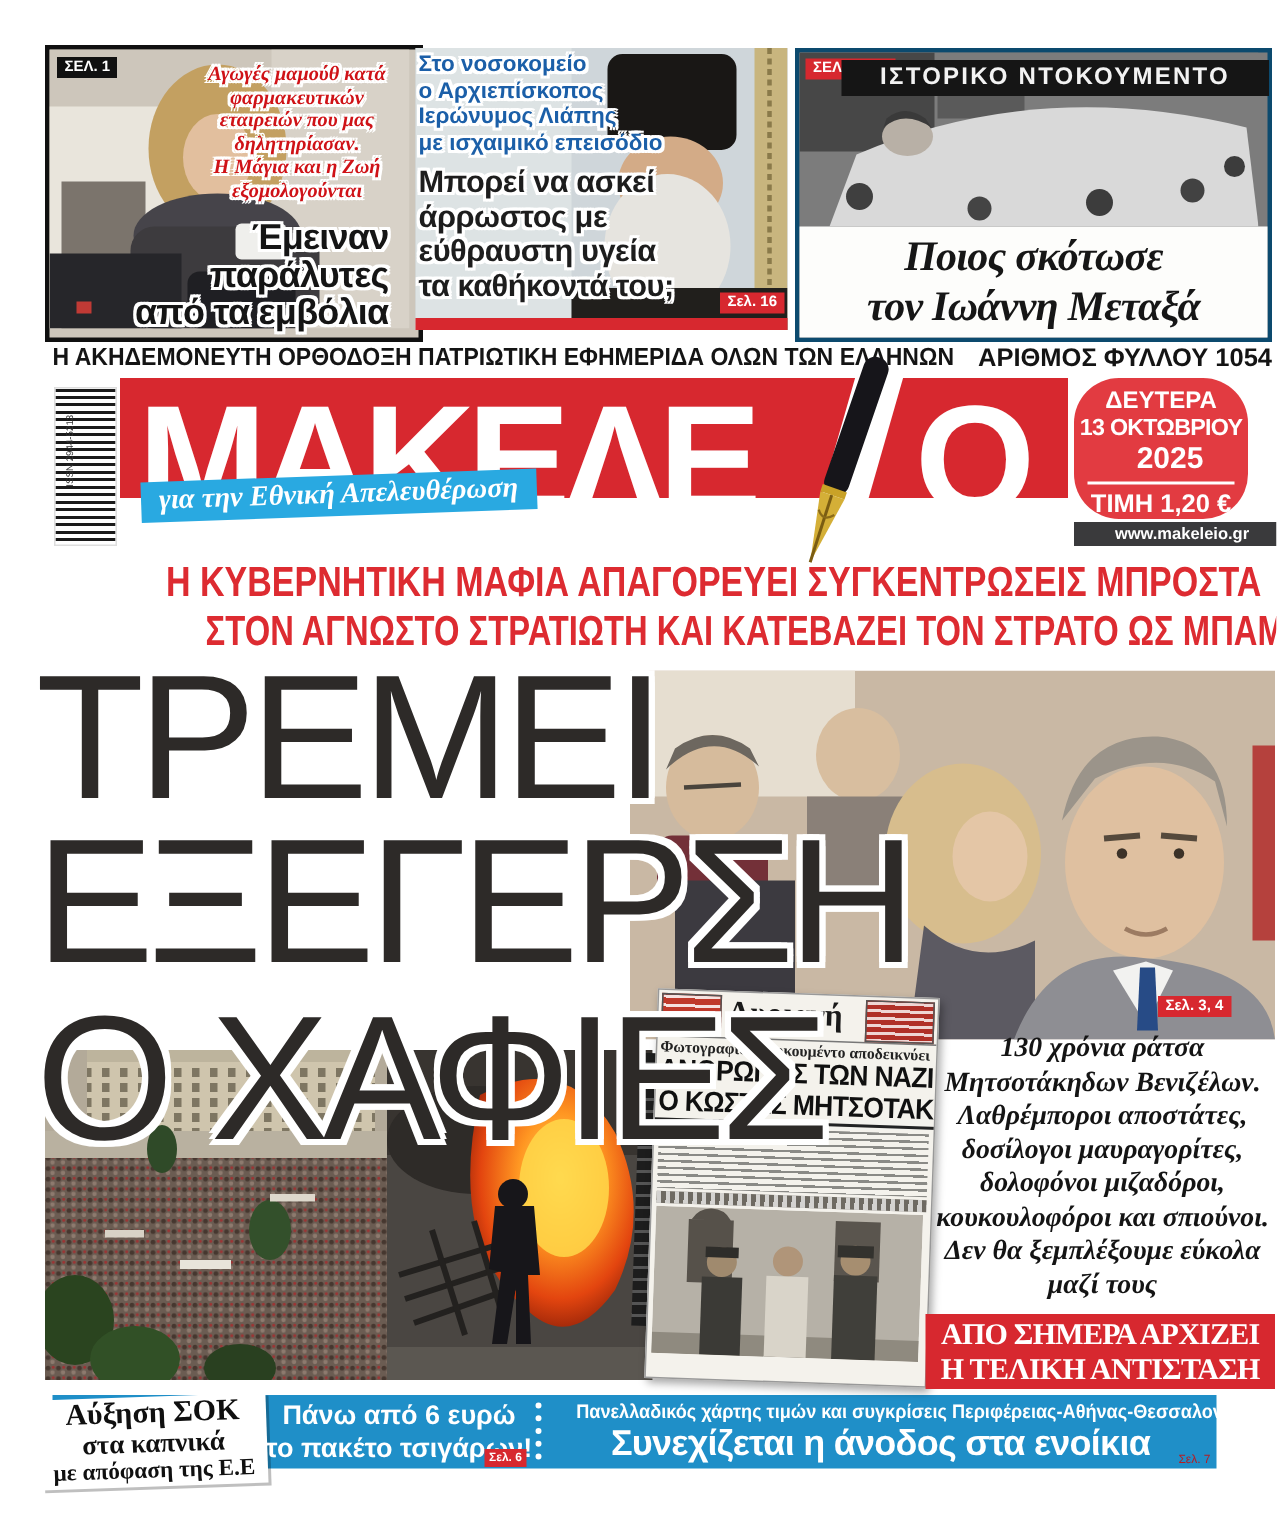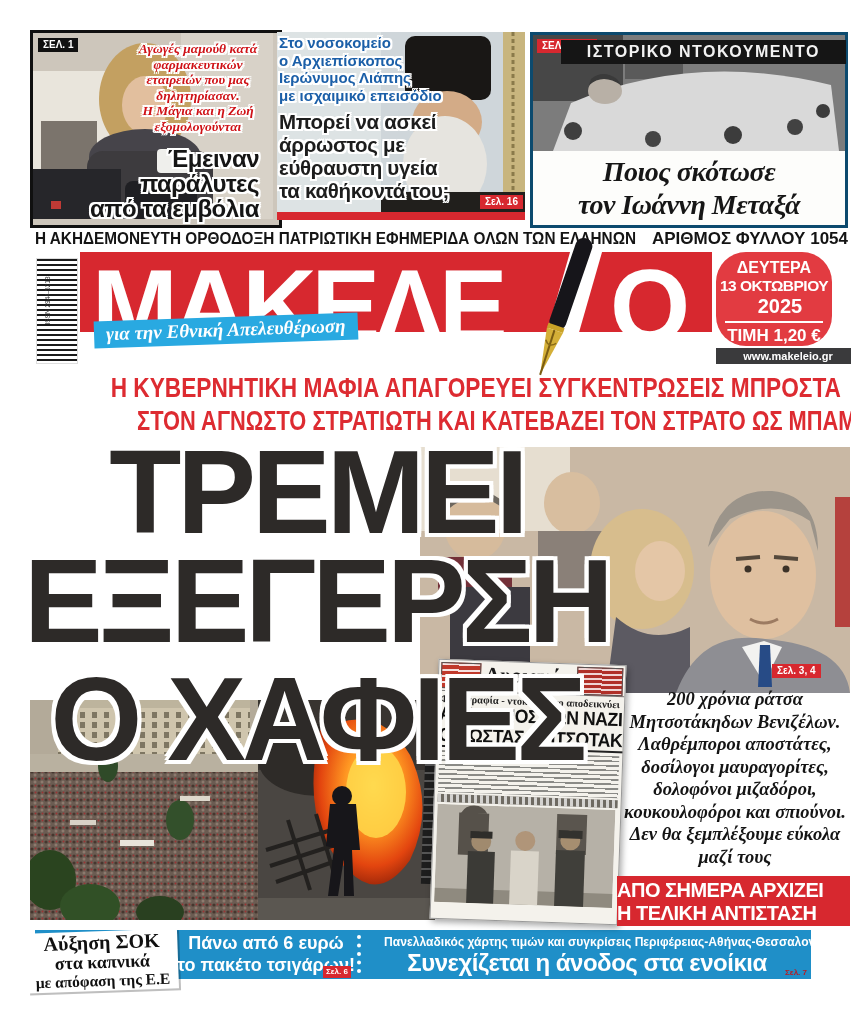--- a/index.html
+++ b/index.html
@@ -67,24 +67,24 @@
         color:#fff;font-weight:bold;font-size:11px;text-align:center;line-height:16px;}
   
   .leadstrip{position:absolute;left:25px;top:371px;width:801px;text-align:center;
         color:#dd2b31;font-weight:bold;font-size:28px;line-height:33px;}
   .leadstrip .cnd{display:inline-block;white-space:nowrap;transform:scaleX(0.81);
         transform-origin:center;}
   
   .photo-mits{position:absolute;left:420px;top:447px;width:430px;height:246px;z-index:1;}
   .photo-crowd{position:absolute;left:30px;top:700px;width:228px;height:220px;z-index:1;}
   .photo-fire{position:absolute;left:258px;top:700px;width:177px;height:220px;z-index:1;}
-  .mainhead{position:absolute;left:24px;top:438px;z-index:6;font-weight:bold;
+  .mainhead{position:absolute;left:24px;top:438px;z-index:6;font-weight:normal;
         color:#2d2a28;font-size:118px;line-height:109px;letter-spacing:-4px;
         text-shadow:-4px -4px 0 #fff,4px -4px 0 #fff,-4px 4px 0 #fff,4px 4px 0 #fff,
-        0 -4px 0 #fff,0 4px 0 #fff,-4px 0 0 #fff,4px 0 0 #fff;white-space:nowrap;text-align:center;}
+        0 -4px 0 #fff,0 4px 0 #fff,-4px 0 0 #fff,4px 0 0 #fff;white-space:nowrap;}
   .mainhead div{height:109px;}
   .mainhead .l3{margin-top:9px;}
   .sliver{position:absolute;left:424px;top:702px;width:16px;height:182px;z-index:2;
         background:repeating-linear-gradient(180deg,#1d1d1d 0 6px,#555 6px 8px);
         transform:rotate(2deg);}
   .clipping{position:absolute;left:434px;top:662px;width:186px;height:258px;z-index:3;
         background:#f4f2ec;border:1px solid #999;box-shadow:2px 3px 6px rgba(0,0,0,.35);
         transform:rotate(2deg);overflow:hidden;}
   .clip-top{position:relative;height:30px;border-bottom:1px solid #777;}
   .clip-chip-l{position:absolute;left:2px;top:2px;width:38px;height:24px;background:#c0392b;
@@ -105,40 +105,40 @@
         transform-origin:left;border-bottom:2px solid #222;display:inline-block;}
   .clip-body{height:42px;margin:3px 3px 0;
         background:repeating-linear-gradient(180deg,#8a8a86 0 1.6px,transparent 1.6px 4.6px);}
   .clip-cap{height:8px;margin:2px 3px;background:#6e6a62;
         background-image:repeating-linear-gradient(90deg,rgba(255,255,255,.7) 0 3px,transparent 3px 6px);}
   .sidecol{position:absolute;left:620px;top:688px;width:230px;z-index:4;text-align:center;
         font-family:"Liberation Serif",serif;font-style:italic;font-weight:bold;
         font-size:18.5px;line-height:22.5px;color:#141414;}
   .sidebox{position:absolute;left:617px;top:876px;width:233px;height:50px;background:#d7282f;
         z-index:4;color:#fff;font-weight:bold;font-size:20px;line-height:23px;
-        padding-top:3px;box-sizing:border-box;letter-spacing:-0.5px;}
+        text-align:center;padding-top:3px;box-sizing:border-box;letter-spacing:-0.5px;font-family:Liberation Serif, serif;}
   .mits-ref{left:772px;top:664px;z-index:5;}
   
   .footer{position:absolute;left:35px;top:930px;width:776px;height:49px;background:#1f8fc8;}
   .foot-label{position:absolute;left:-8px;top:1px;background:#fff;color:#101010;
         padding:1px 8px 2px;transform:rotate(-2deg);text-align:center;
         font-family:"Liberation Serif",serif;font-weight:bold;
         box-shadow:2px 2px 0 rgba(0,0,0,.25);}
   .foot-label .f1{font-size:20px;line-height:21px;}
   .foot-label .f2{font-size:18px;line-height:19px;}
   .foot-label .f3{font-size:15.5px;line-height:17px;}
   .tobacco{position:absolute;left:138px;top:2px;width:186px;text-align:center;color:#fff;
         font-weight:bold;font-size:18px;line-height:22px;}
   .tob-ref{position:absolute;left:288px;bottom:1px;font-size:8px;padding:0 3px;}
   .foot-div{position:absolute;left:322px;top:5px;height:38px;border-left:4px dotted #fff;}
   .rent{position:absolute;left:332px;top:2px;width:440px;text-align:center;color:#fff;}
   .rent .rk{font-weight:bold;font-size:13px;display:inline-block;white-space:nowrap;
         transform:scaleX(0.93);transform-origin:center;}
   .rent .rh{font-weight:bold;font-size:24px;line-height:26px;letter-spacing:-0.5px;}
-  .rent-ref{position:absolute;right:4px;bottom:2px;font-size:8px;font-weight:bold;color:#b71c22;}
+  .rent-ref{position:absolute;right:4px;bottom:2px;font-size:8px;font-weight:normal;color:#b71c22;}
 </style>
 </head>
 <body>
 
 <div class="page">
 
   <div class="box-vaccines">
     <svg width="240" height="186" viewBox="0 0 240 186">
       <rect width="240" height="186" fill="#cdc6bb"></rect>
       <rect x="0" y="38" width="78" height="148" fill="#e9e5dc"></rect>
@@ -350,21 +350,21 @@
         <rect x="34" y="26" width="22" height="7" fill="#2e2d2a"></rect>
       <rect x="32" y="46" width="27" height="52" fill="#3b3a36"></rect>
       <circle cx="89" cy="34" r="10" fill="#b09579"></circle>
       <rect x="75" y="44" width="28" height="54" fill="#d9d4c9"></rect>
       <circle cx="134" cy="32" r="10" fill="#a68e70"></circle>
         <rect x="122" y="22" width="24" height="8" fill="#33322e"></rect>
       <rect x="120" y="42" width="29" height="56" fill="#403f3a"></rect>
     </svg>
   </div>
 
-  <div class="sidecol">200 χρόνια ράτσα Μητσοτάκηδων Βενιζέλων. Λαθρέμποροι αποστάτες, δοσίλογοι μαυραγορίτες, δολοφόνοι μιζαδόροι, κουκουλοφόροι και σπιούνοι. Δεν θα ξεμπλέξουμε εύκολα μαζί τους</div>
+  <div class="sidecol">130 χρόνια ράτσα Μητσοτάκηδων Βενιζέλων. Λαθρέμποροι αποστάτες, δοσίλογοι μαυραγορίτες, δολοφόνοι μιζαδόροι, κουκουλοφόροι και σπιούνοι. Δεν θα ξεμπλέξουμε εύκολα μαζί τους</div>
   <div class="sidebox prel">ΑΠΟ ΣΗΜΕΡΑ ΑΡΧΙΖΕΙ
 Η ΤΕΛΙΚΗ ΑΝΤΙΣΤΑΣΗ</div>
 
   <div class="footer">
     <div class="foot-label">
       <div class="f1">Αύξηση ΣΟΚ</div>
       <div class="f2">στα καπνικά</div>
       <div class="f3">με απόφαση της Ε.Ε</div>
     </div>
     <div class="tobacco prel">Πάνω από 6 ευρώ

